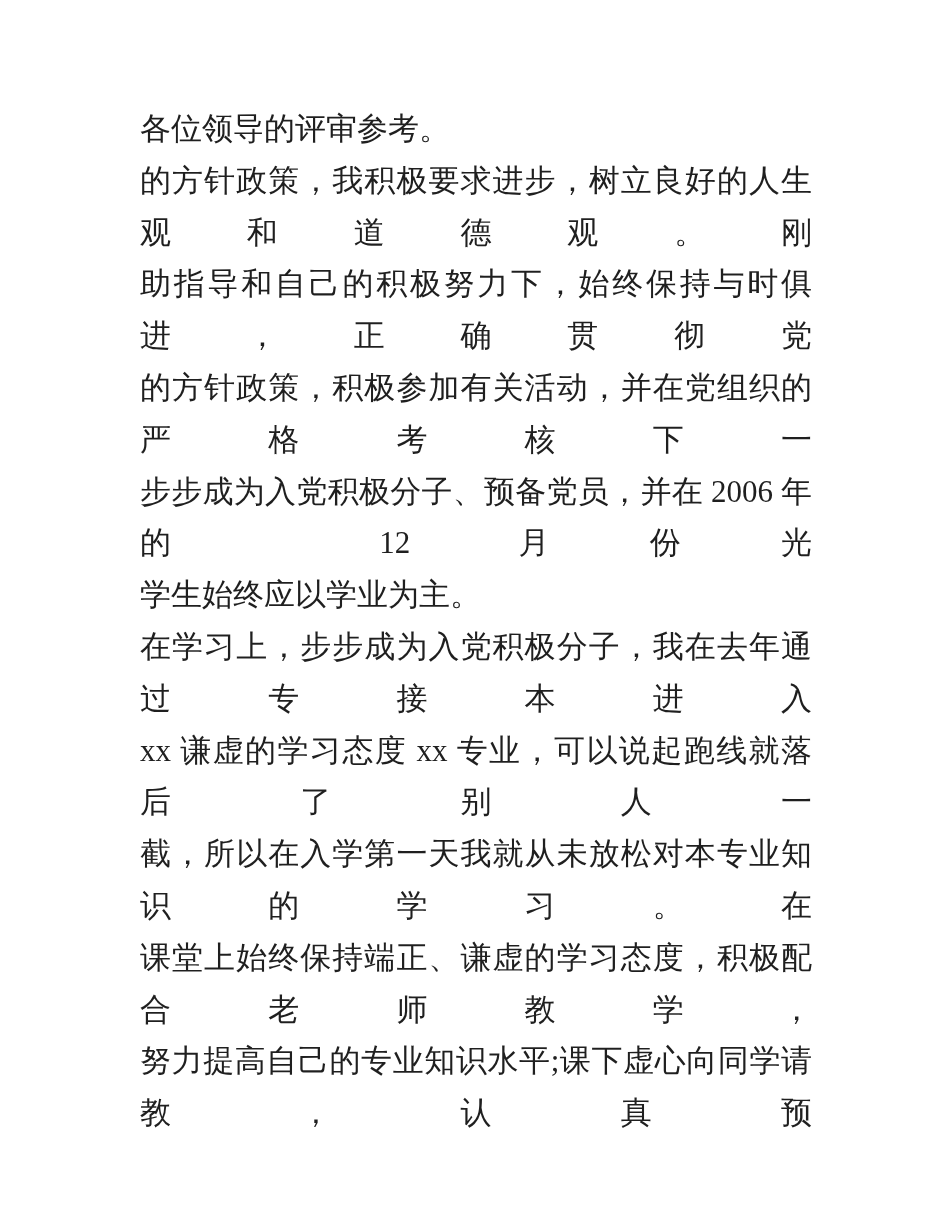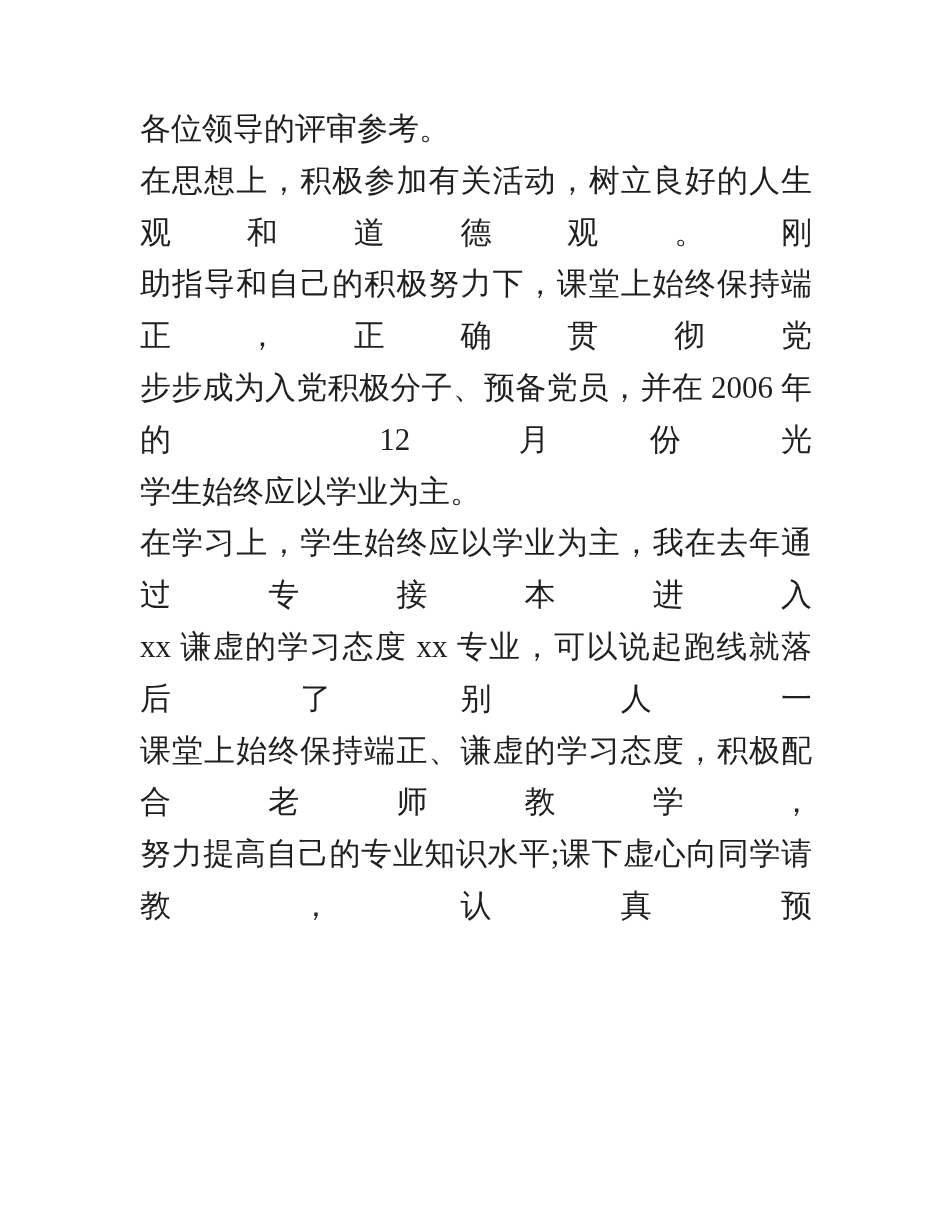--- a/index.html
+++ b/index.html
@@ -38,23 +38,25 @@
     text-align: left;
     text-align-last: left;
   }
 </style>
 </head>
 <body>
 
 <div class="page">
   <div class="text-block">
     <div class="line para-end">各位领导的评审参考。</div>
-    <div class="line">在思想上，积极参加有关活动，树立良好的人生观和道德观。刚</div>
-    <div class="line">助指导和自己的积极努力下，课堂上始终保持端正，正确贯彻党</div>
+    <div class="line">的方针政策，我积极要求进步，树立良好的人生观和道德观。刚</div>
+    <div class="line">助指导和自己的积极努力下，始终保持与时俱进，正确贯彻党</div>
+    <div class="line">的方针政策，积极参加有关活动，并在党组织的严格考核下一</div>
     <div class="line">步步成为入党积极分子、预备党员，并在 2006 年的 12 月份光</div>
     <div class="line para-end">学生始终应以学业为主。</div>
-    <div class="line">在学习上，学生始终应以学业为主，我在去年通过专接本进入</div>
+    <div class="line">在学习上，步步成为入党积极分子，我在去年通过专接本进入</div>
     <div class="line">xx 谦虚的学习态度 xx 专业，可以说起跑线就落后了别人一</div>
+    <div class="line">截，所以在入学第一天我就从未放松对本专业知识的学习。在</div>
     <div class="line">课堂上始终保持端正、谦虚的学习态度，积极配合老师教学，</div>
     <div class="line">努力提高自己的专业知识水平;课下虚心向同学请教，认真预</div>
 
   </div>
 </div>
 
 </body></html>

